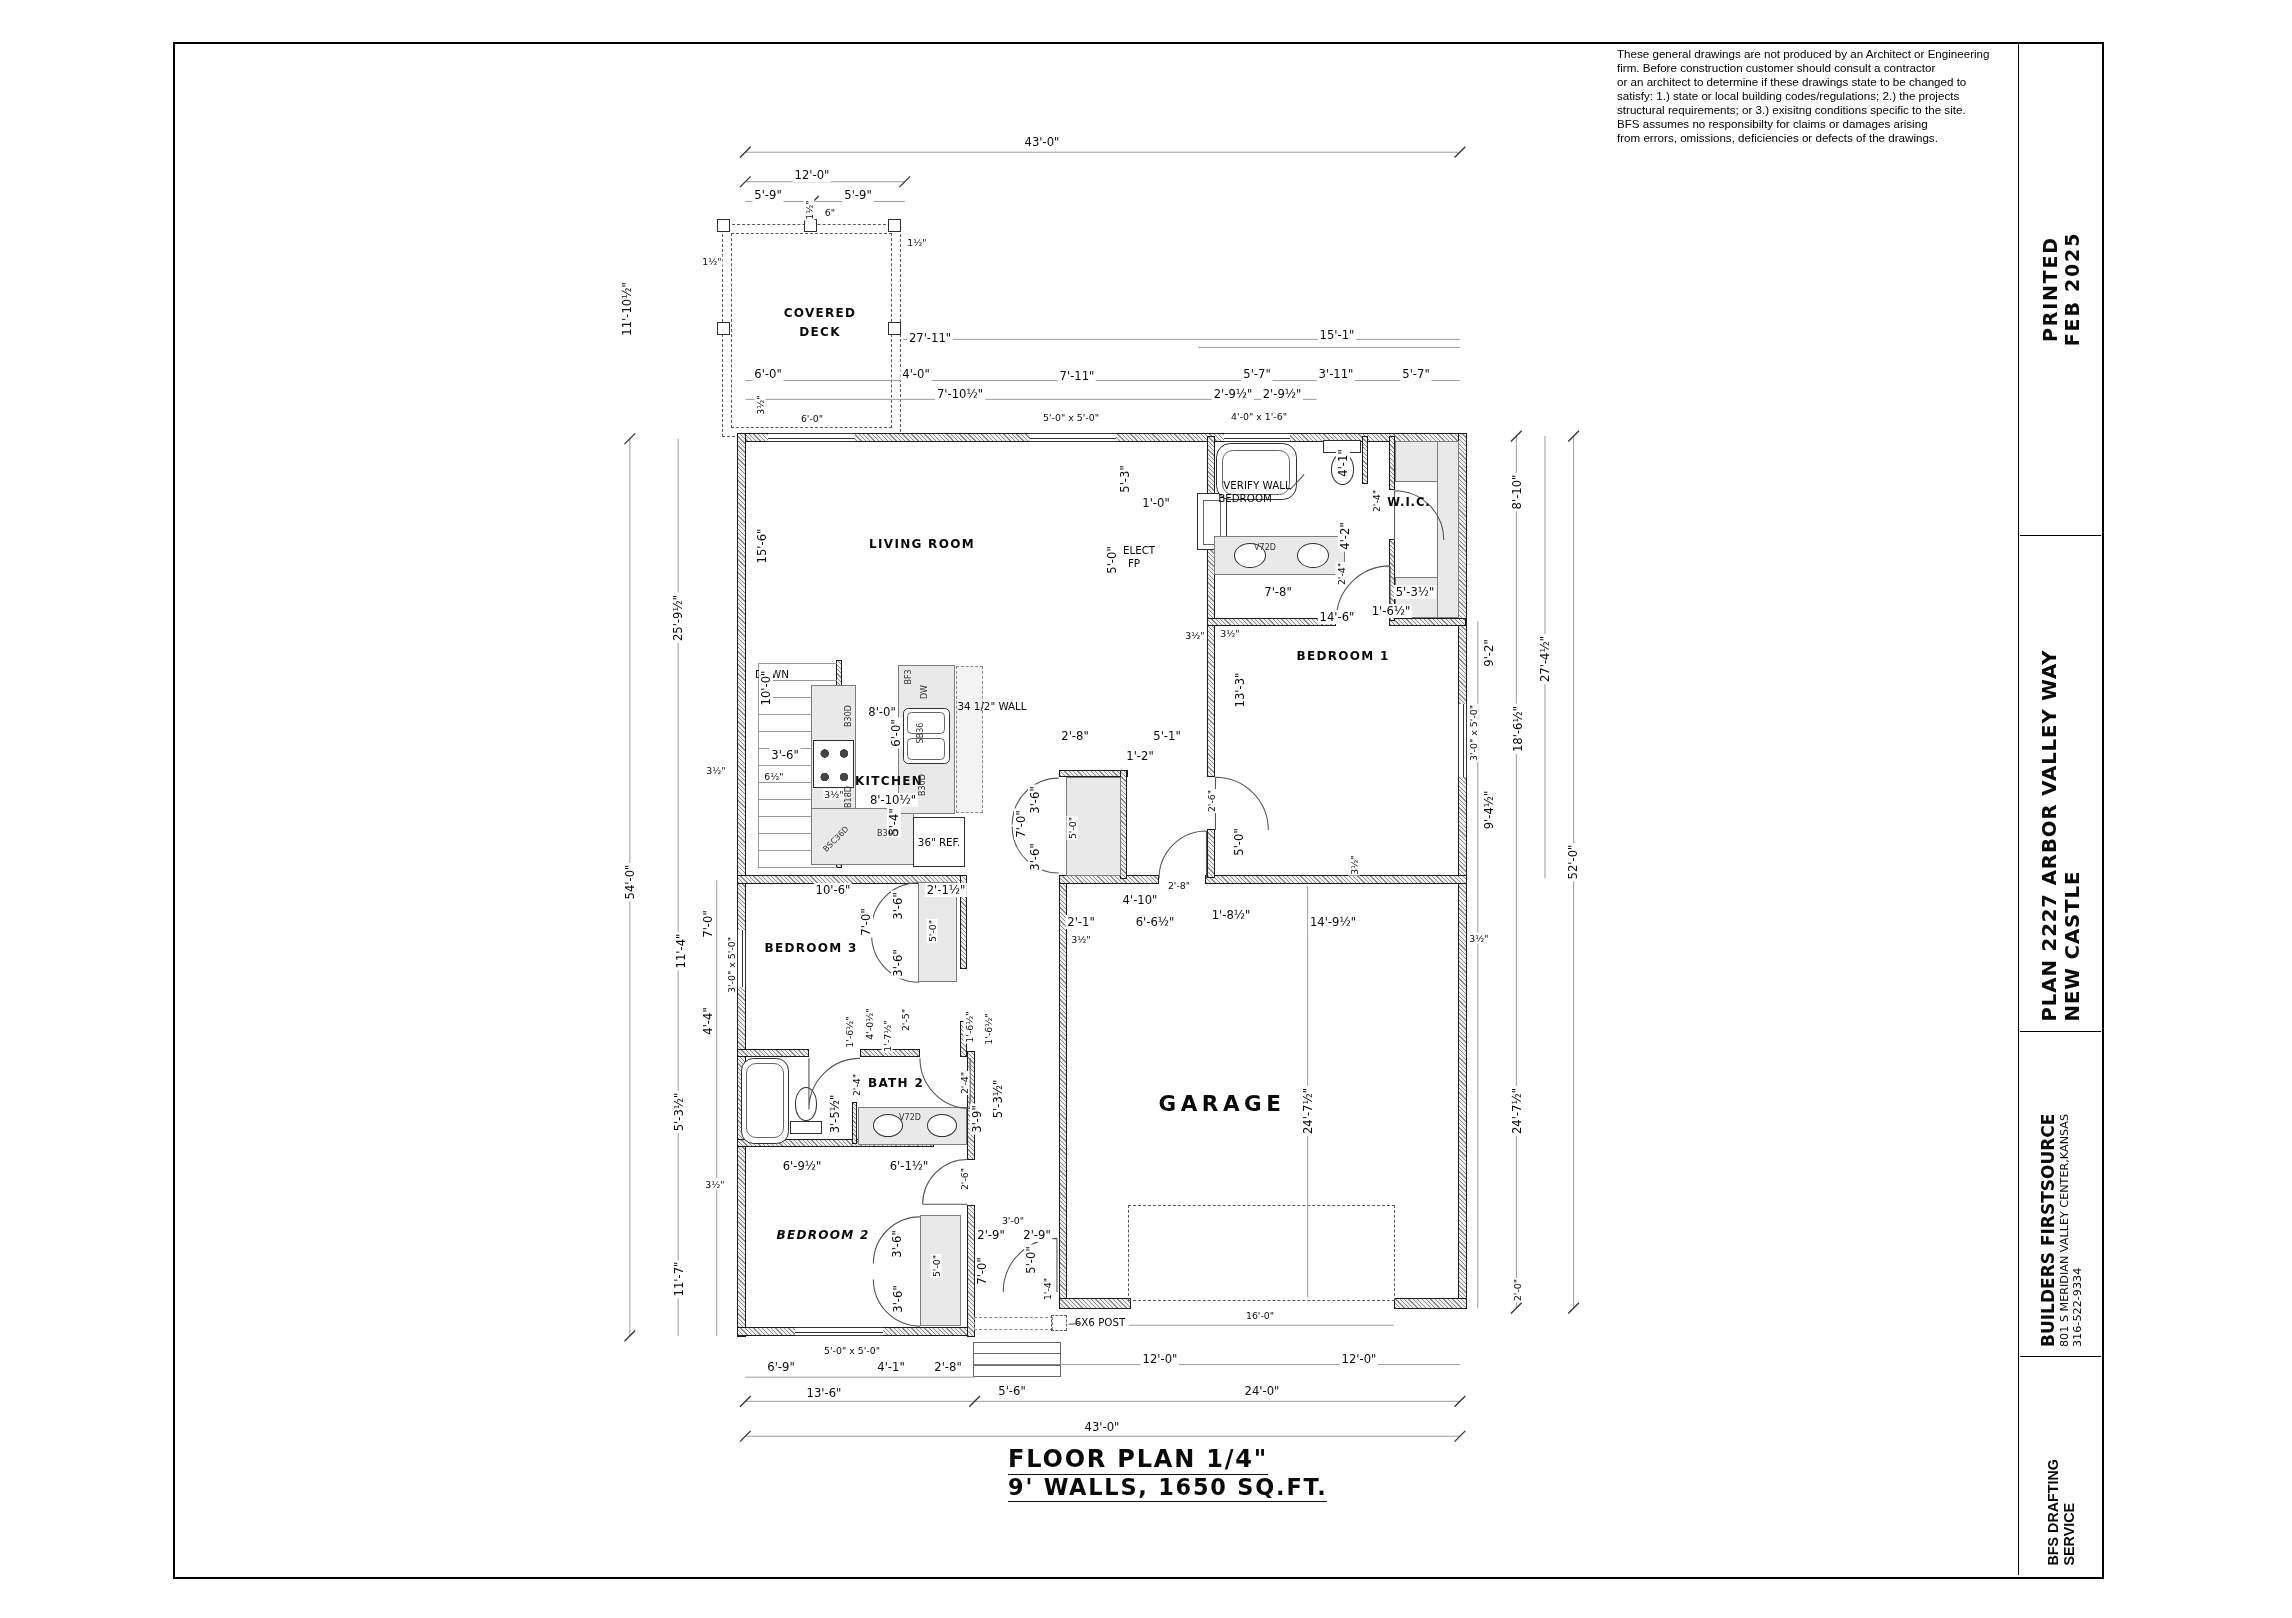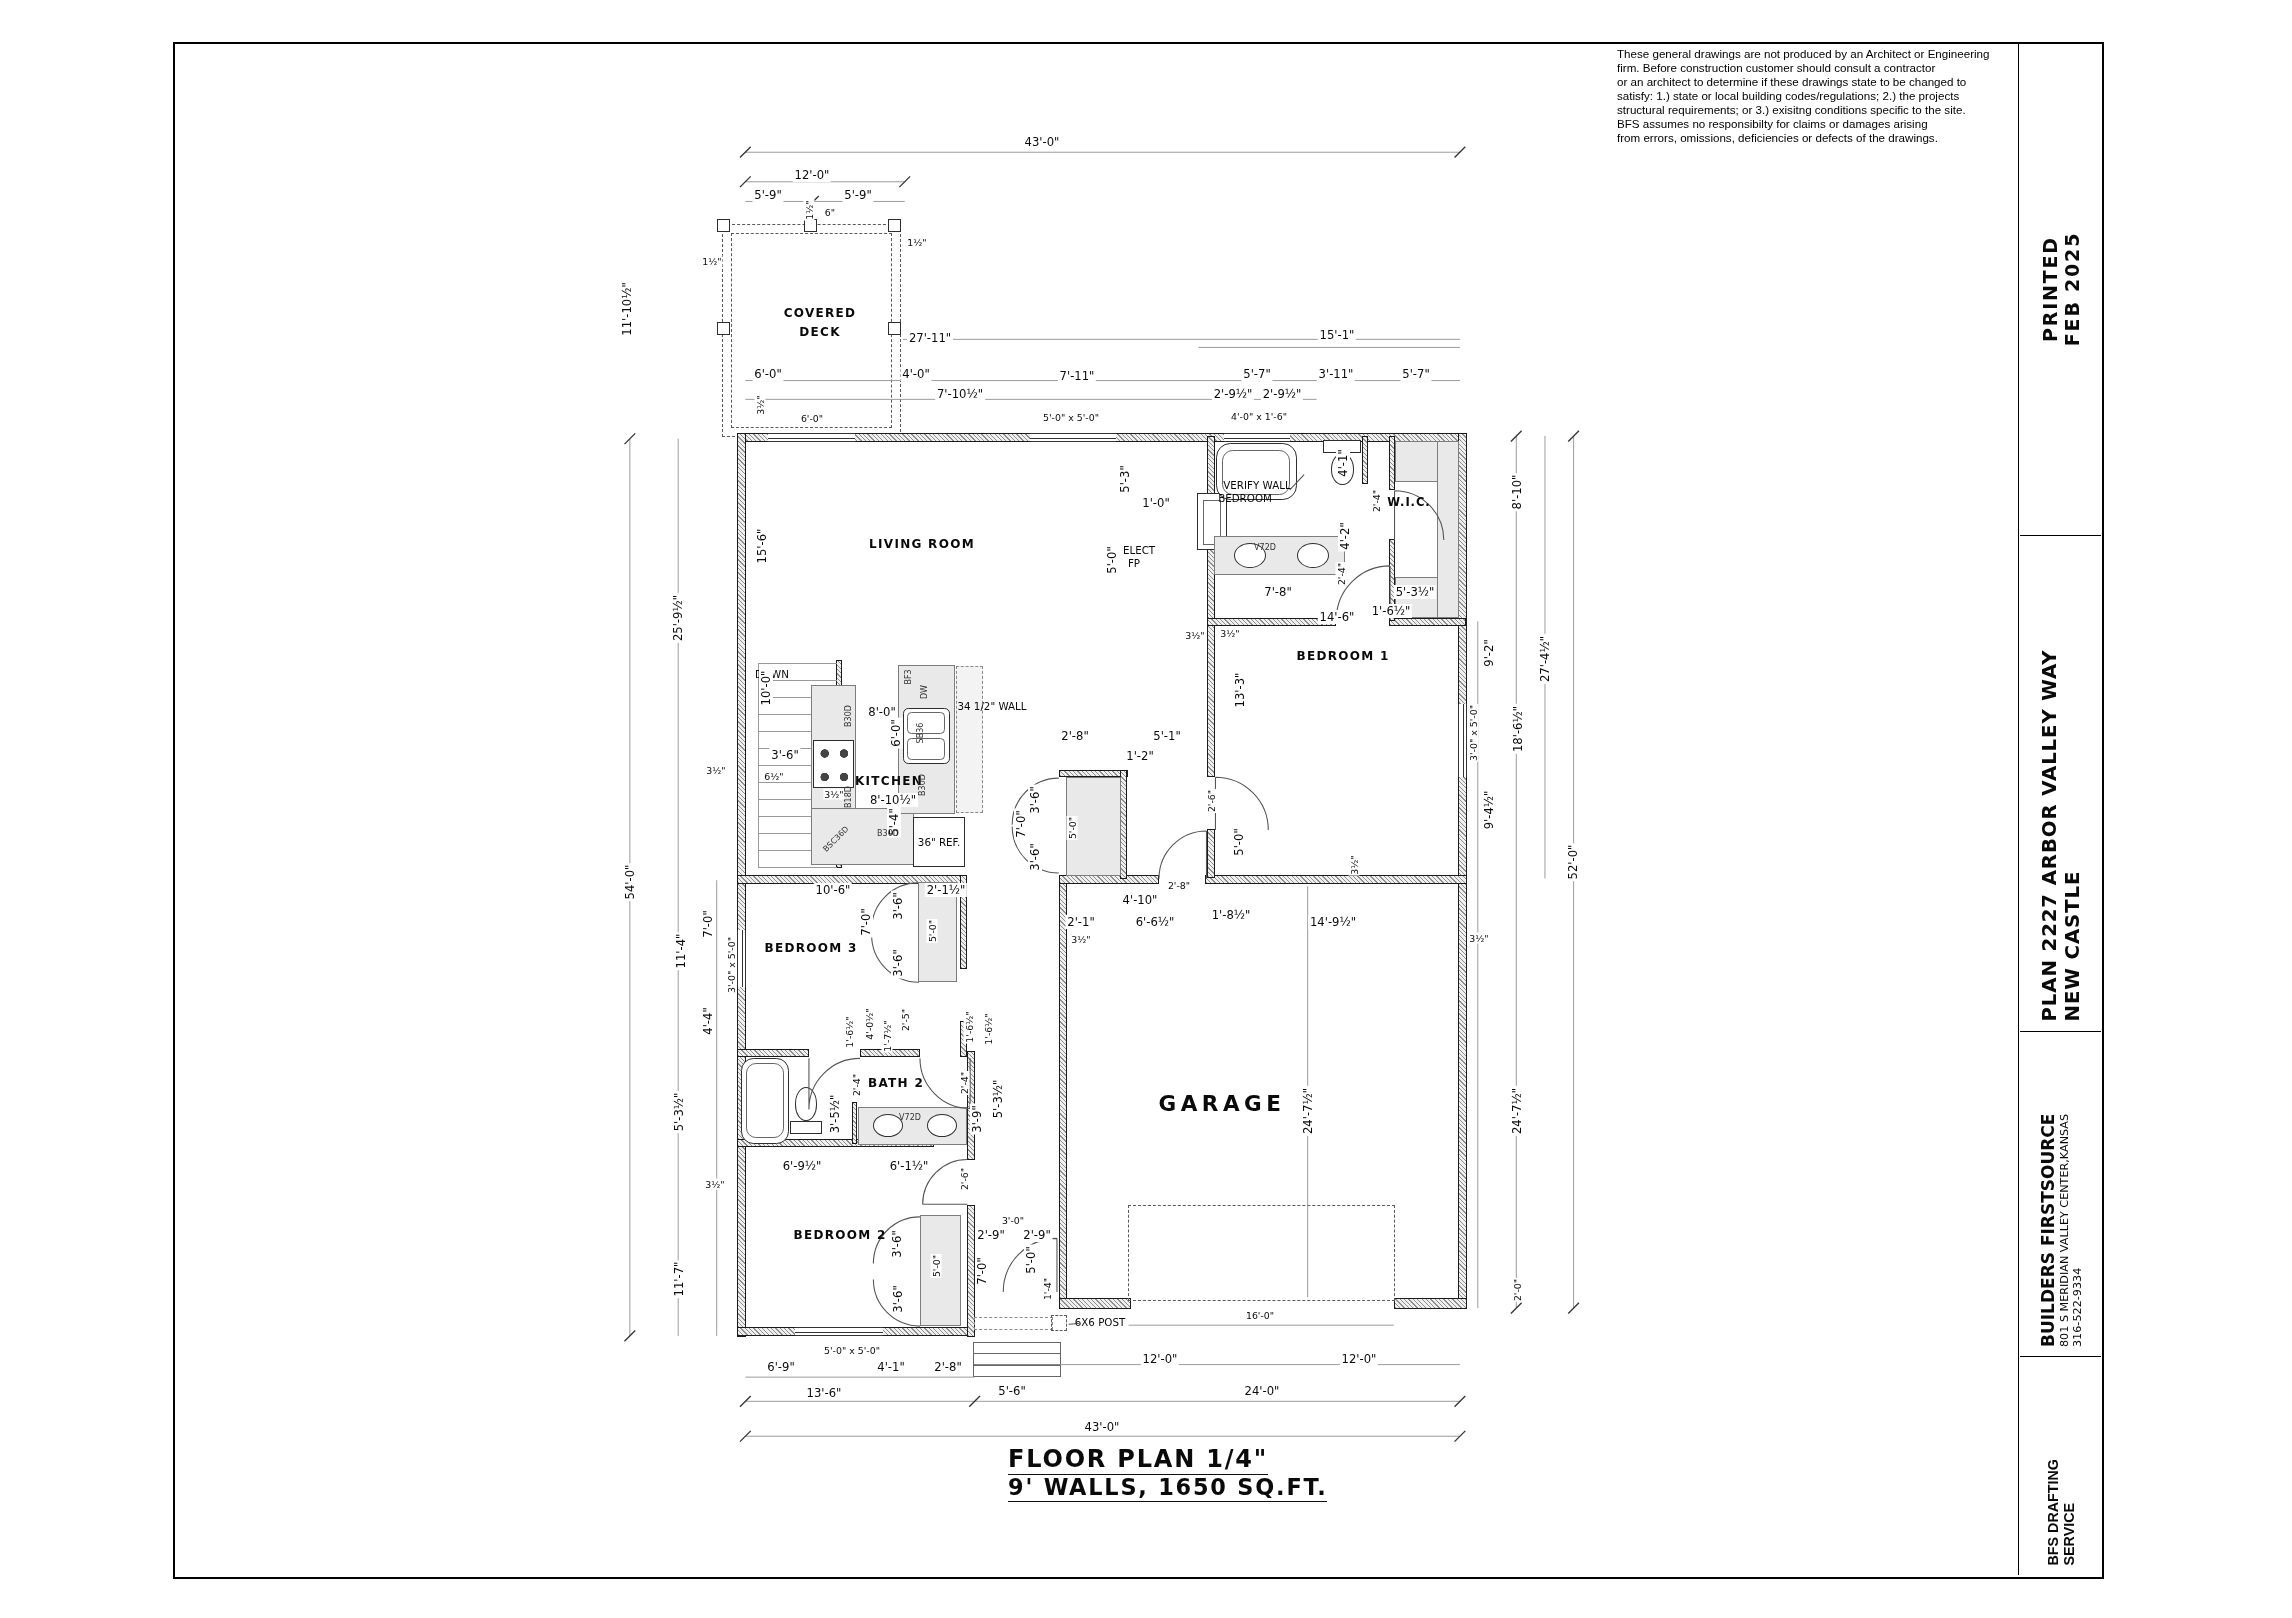--- a/index.html
+++ b/index.html
@@ -375,21 +375,21 @@
       <span class="lbl ld" style="left: 998px; top: 1099px; transform: translate(-50%, -50%) rotate(-90deg);">5'-3½"</span>
       <span class="lbl ls" style="left: 849px; top: 1032px; transform: translate(-50%, -50%) rotate(-90deg);">1'-6½"</span>
       <span class="lbl ls" style="left: 869px; top: 1024px; transform: translate(-50%, -50%) rotate(-90deg);">4'-0½"</span>
       <span class="lbl ls" style="left: 887px; top: 1036px; transform: translate(-50%, -50%) rotate(-90deg);">1'-7½"</span>
       <span class="lbl ls" style="left: 905px; top: 1020px; transform: translate(-50%, -50%) rotate(-90deg);">2'-5"</span>
       <span class="lbl ls" style="left: 969px; top: 1027px; transform: translate(-50%, -50%) rotate(-90deg);">1'-6½"</span>
       <span class="lbl ls" style="left: 988px; top: 1029px; transform: translate(-50%, -50%) rotate(-90deg);">1'-6½"</span>
       <span class="lbl ld" style="left: 802px; top: 1166px;">6'-9½"</span>
       <span class="lbl ld" style="left: 909px; top: 1166px;">6'-1½"</span>
       <span class="lbl ls" style="left: 964px; top: 1179px; transform: translate(-50%, -50%) rotate(-90deg);">2'-6"</span>
-      <span class="lbl lr" style="left: 840px; top: 1235px;">BEDROOM 2</span>
+      <span class="lbl lr" style="left: 823px; top: 1235px; font-style: italic;">BEDROOM 2</span>
       <span class="lbl ld" style="left: 897px; top: 1244px; transform: translate(-50%, -50%) rotate(-90deg);">3'-6"</span>
       <span class="lbl ld" style="left: 898px; top: 1299px; transform: translate(-50%, -50%) rotate(-90deg);">3'-6"</span>
       <span class="lbl ls" style="left: 936px; top: 1266px; transform: translate(-50%, -50%) rotate(-90deg);">5'-0"</span>
       <span class="lbl ld" style="left: 982px; top: 1271px; transform: translate(-50%, -50%) rotate(-90deg);">7'-0"</span>
       <span class="lbl ls" style="left: 1013px; top: 1220px;">3'-0"</span>
       <span class="lbl ld" style="left: 991px; top: 1235px;">2'-9"</span>
       <span class="lbl ld" style="left: 1037px; top: 1235px;">2'-9"</span>
       <span class="lbl ld" style="left: 1031px; top: 1260px; transform: translate(-50%, -50%) rotate(-90deg);">5'-0"</span>
       <span class="lbl ls" style="left: 1047px; top: 1289px; transform: translate(-50%, -50%) rotate(-90deg);">1'-4"</span>
       <span class="lbl ls" style="left: 852px; top: 1350px;">5'-0" x 5'-0"</span>

